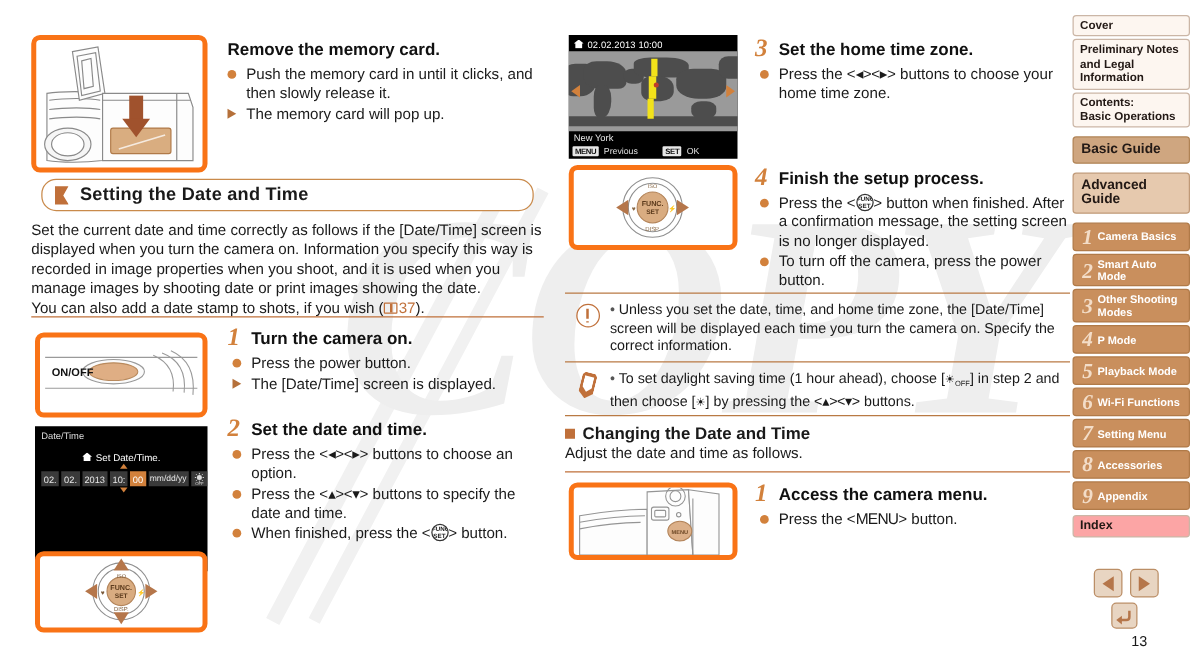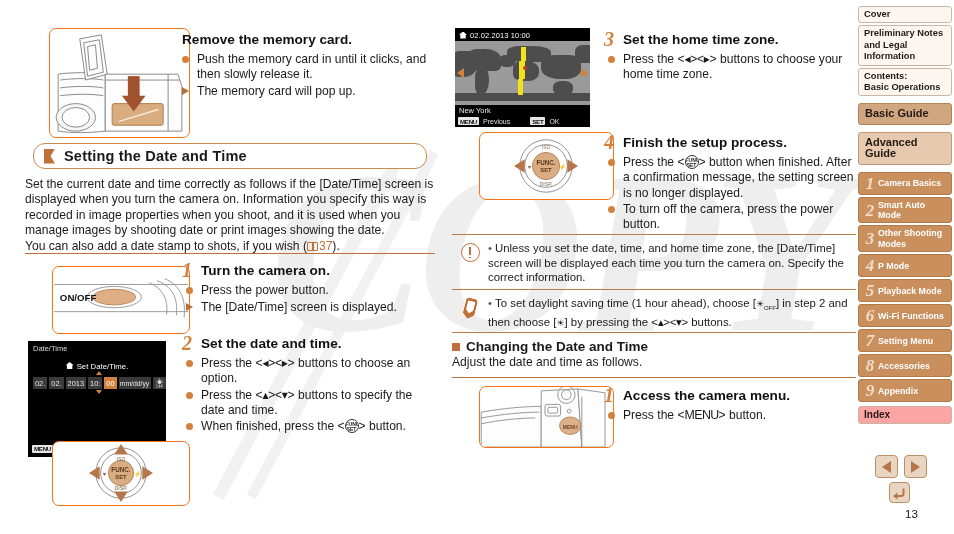--- a/index.html
+++ b/index.html
@@ -43,26 +43,25 @@
   .col {
     position: absolute;
     top: 0;
     z-index: 2;
   }
   .col-left  { left: 25px;  width: 410px; }
   .col-right { left: 452px; width: 404px; }
 
   
   .figbox {
-    border: 1px solid #f97316;
+    border: 4px solid #f97316;
     border-radius: 7px;
     background: #ffffff;
     position: relative;
     overflow: hidden;
-    margin-left: 24px;
   }
 
   
   .chapter-head {
     display: flex;
     align-items: center;
     border: 1px solid #c98a4b;
     border-radius: 12px;
     height: 26px;
     padding-left: 10px;
@@ -330,21 +329,21 @@
     display: flex; align-items: center; gap: 4px; padding-left: 4px;
     font-size: 7px; color: #e0e0e0;
   }
 
   
   .illus { width: 100%; height: 100%; display: block; }
 
   
   .sidebar {
     position: absolute;
-    left: 858px; top: 6px;
+    left: 858px; top: 12px;
     width: 94px;
     z-index: 3;
   }
   .nav-item {
     background: #f0ded0;
     border: 1px solid #c8a188;
     border-radius: 3px;
     margin-bottom: 2px;
     padding: 2px 5px;
     font-size: 9.3px;

